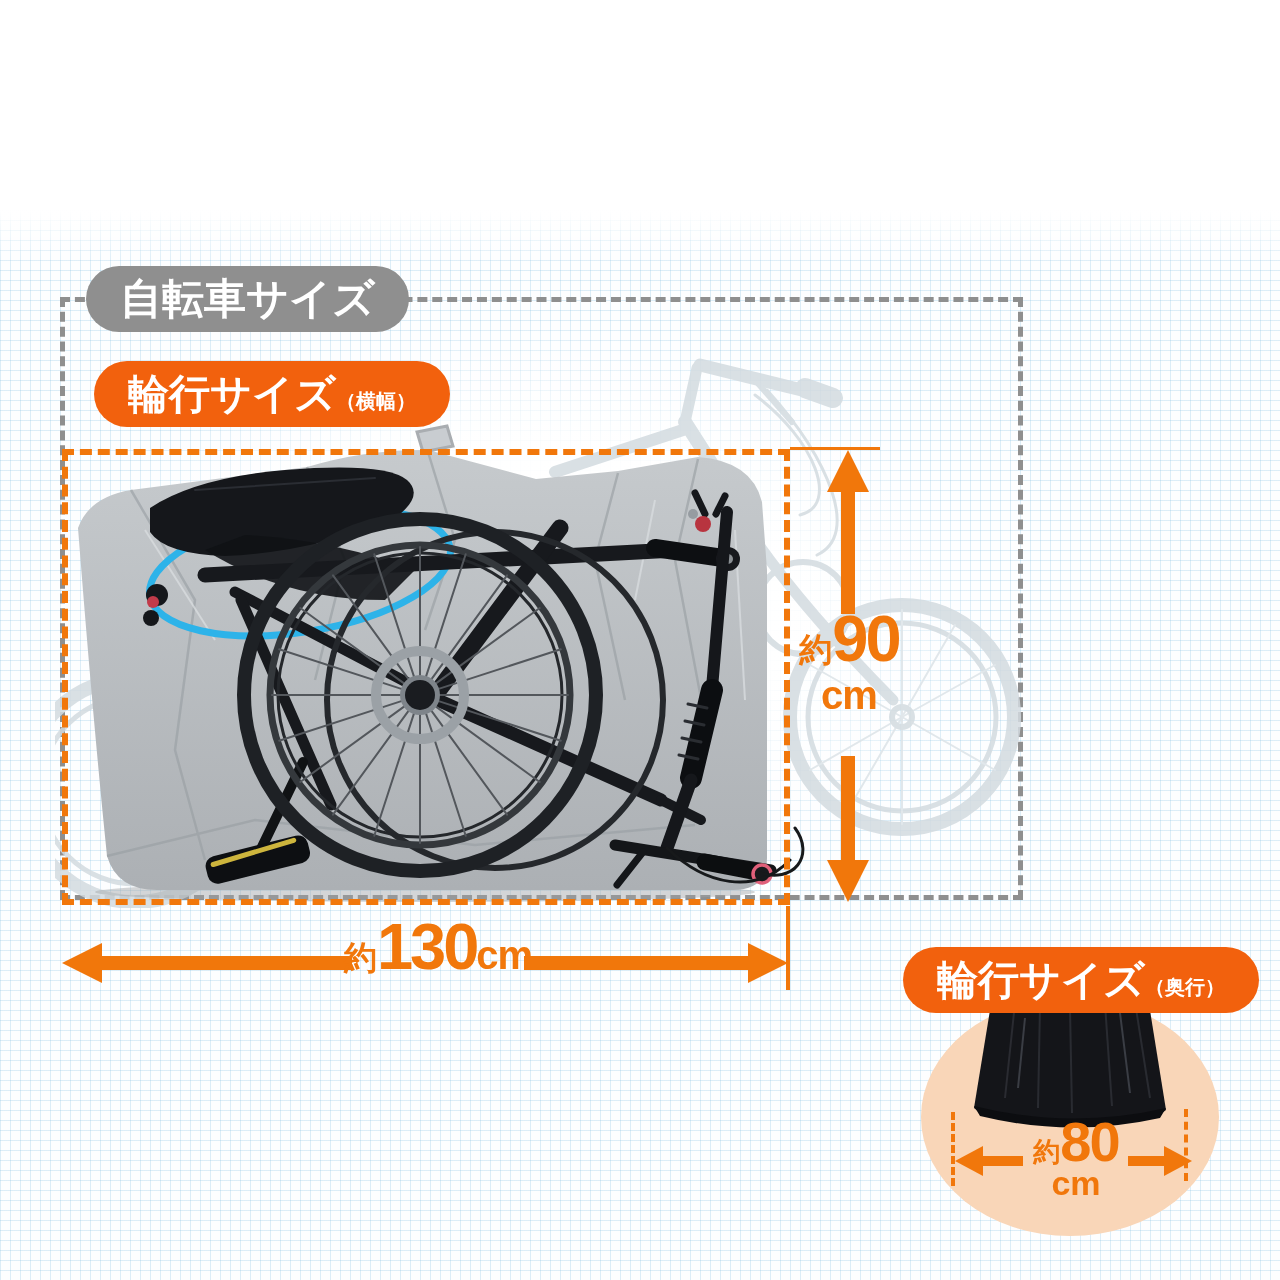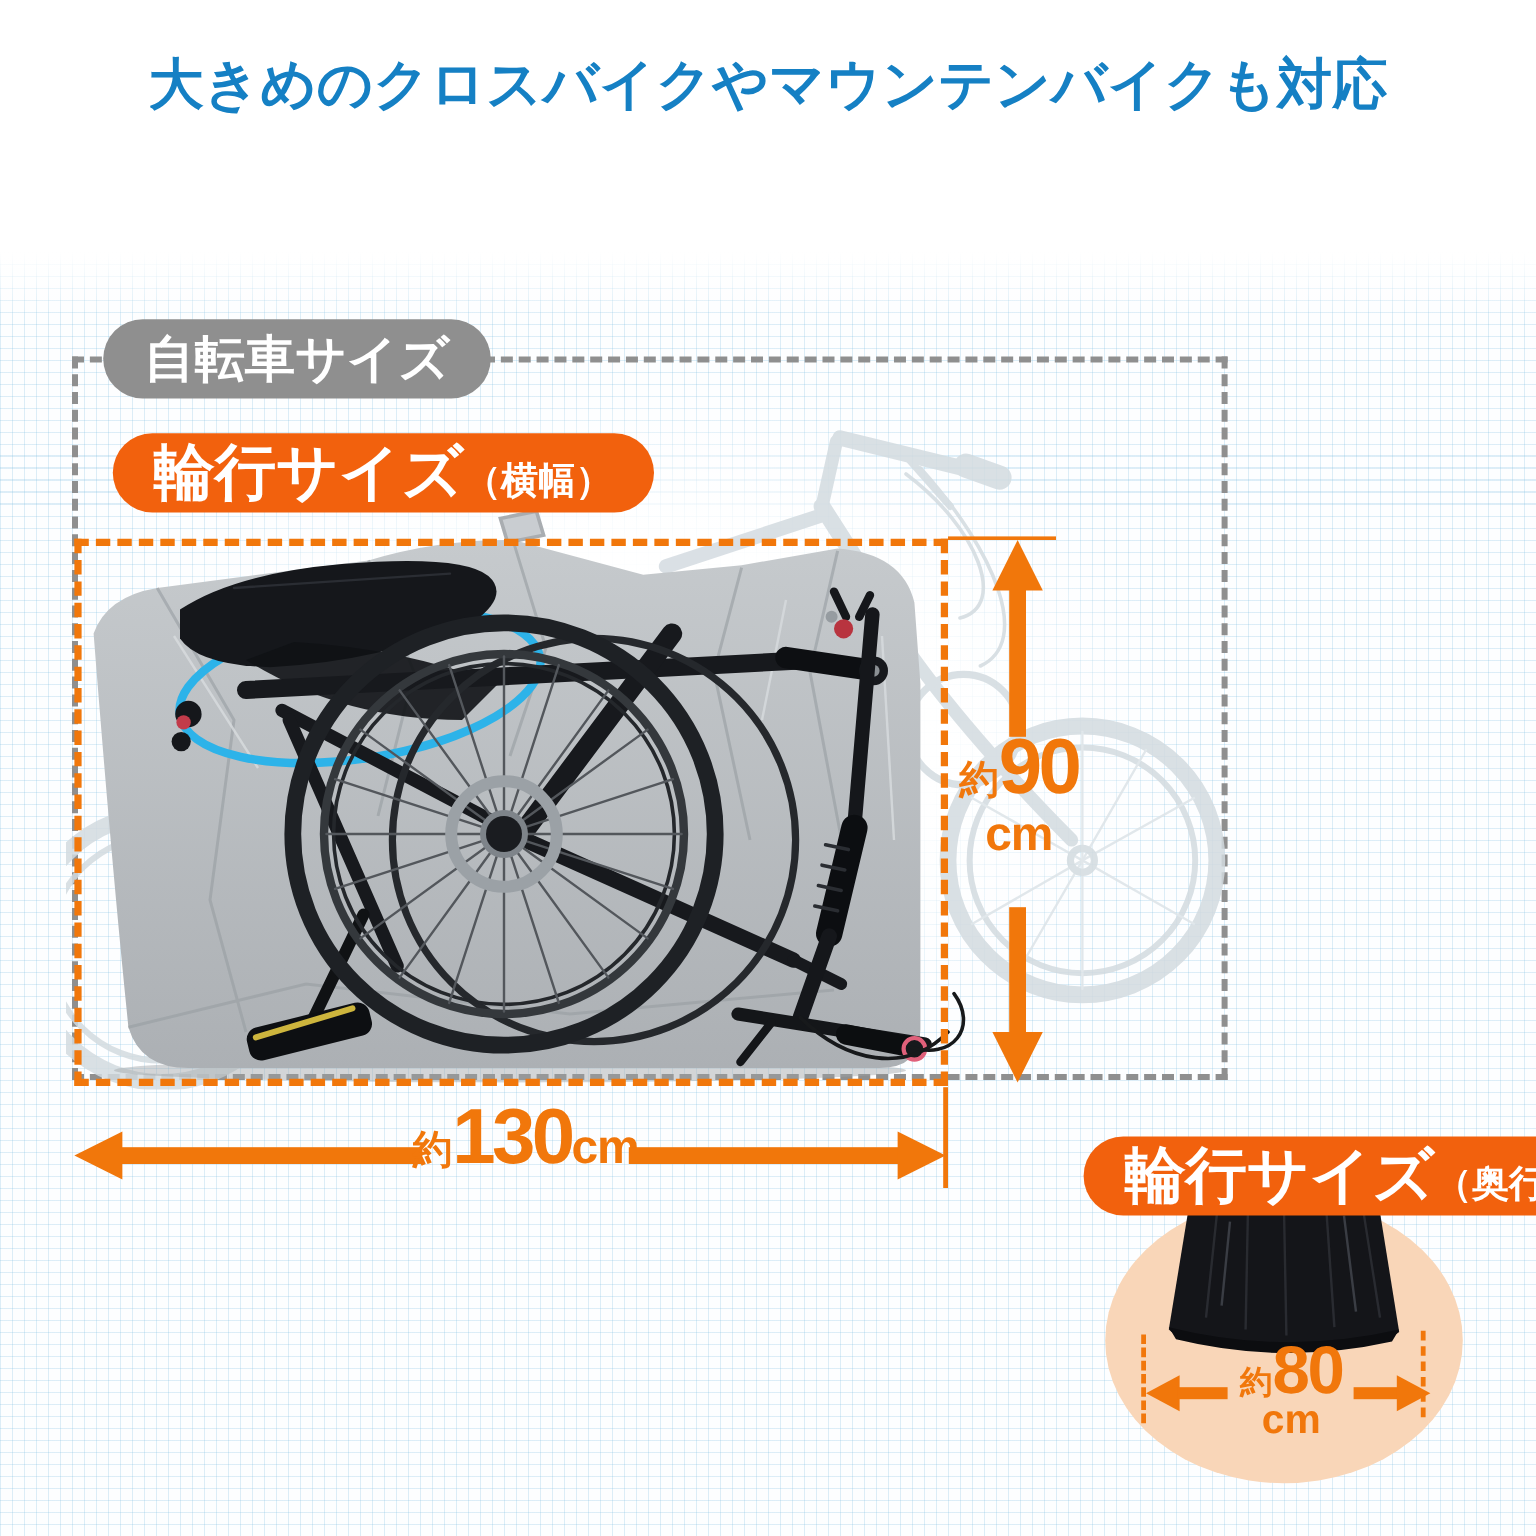--- a/index.html
+++ b/index.html
@@ -24,22 +24,22 @@
   .photo-glow{position:absolute;left:70px;top:110px;width:920px;height:590px;
     background:radial-gradient(closest-side,rgba(255,255,255,.95) 55%,rgba(255,255,255,0));}
   
   .gray-box{position:absolute;left:60px;top:87px;width:963px;height:603px;
     border:5px dashed var(--label-gray,#8f8f8f);box-sizing:border-box;}
   .orange-box{position:absolute;left:62px;top:239px;width:728px;height:456px;
     border:6px dashed var(--arrow-orange,#f1770b);box-sizing:border-box;}
   
   .pill{position:absolute;height:66px;line-height:66px;border-radius:34px;color:#fff;
     font-weight:800;padding:0 34px;white-space:nowrap;}
-  .pill .big{font-size:51px;}
-  .pill .small{font-size:31px;}
+  .pill .big{font-size:41px;}
+  .pill .small{font-size:20px;}
   .pill-bike{left:86px;top:56px;background:var(--label-gray,#8f8f8f);font-size:42px;}
   .pill-width{left:94px;top:151px;background:var(--accent-orange,#f2610d);}
   .pill-depth{left:903px;top:737px;background:var(--accent-orange,#f2610d);}
   
   .o{background:var(--arrow-orange,#f1770b);}
   .dim{position:absolute;}
   .tri{position:absolute;width:0;height:0;}
   .tri-up{border-left:21px solid transparent;border-right:21px solid transparent;
           border-bottom:42px solid var(--arrow-orange,#f1770b);}
   .tri-down{border-left:21px solid transparent;border-right:21px solid transparent;
@@ -67,21 +67,20 @@
   
   .abs{position:absolute;}
   svg{display:block;}
 </style>
 </head>
 <body>
 
 <div class="page">
 
   <div class="header">
-    <div class="subtitle">大きめのクロスバイクやマウンテンバイクも対応</div>
   </div>
 
   <div class="stage">
     <div class="fade-top"></div>
     <div class="photo-glow"></div>
 
     <div class="gray-box"></div>
 
     <svg class="abs" style="left:55px;top:90px;" width="980" height="608" viewBox="0 0 980 608">
       <defs>

